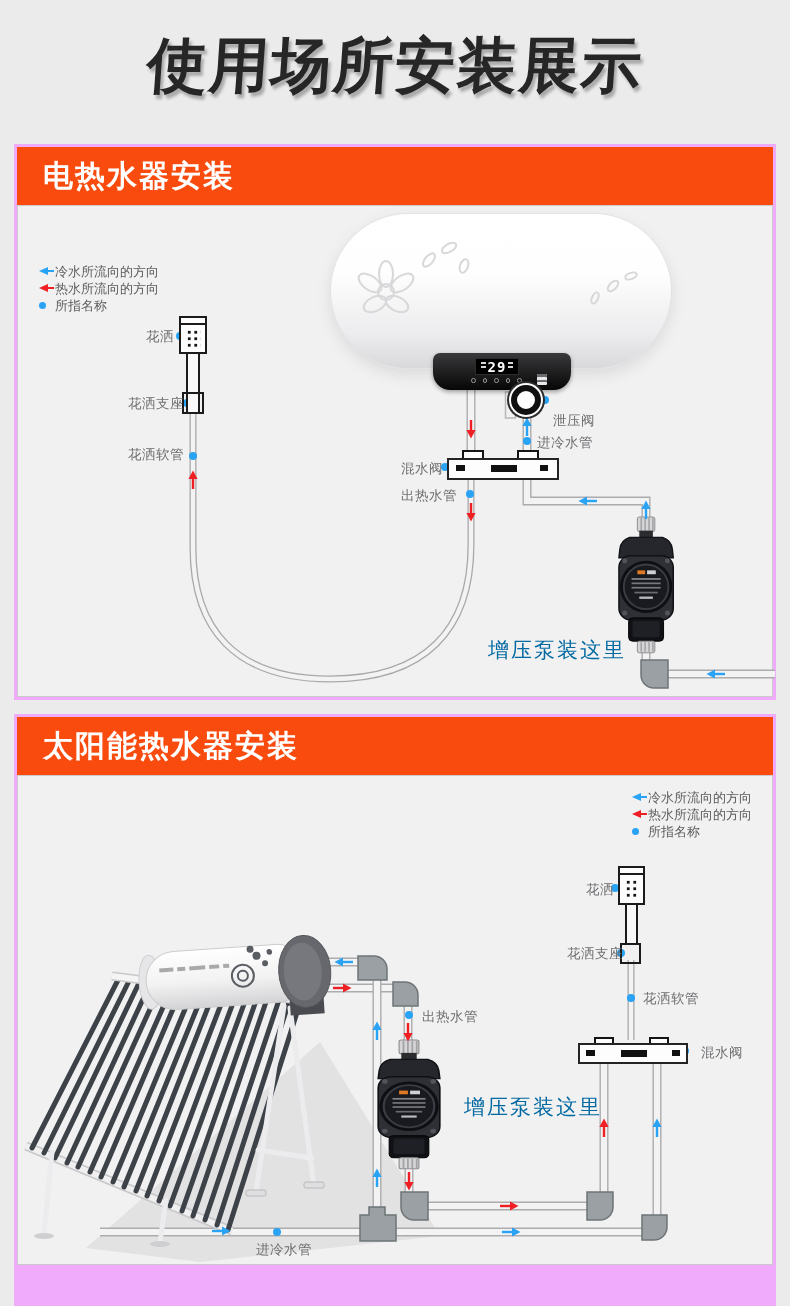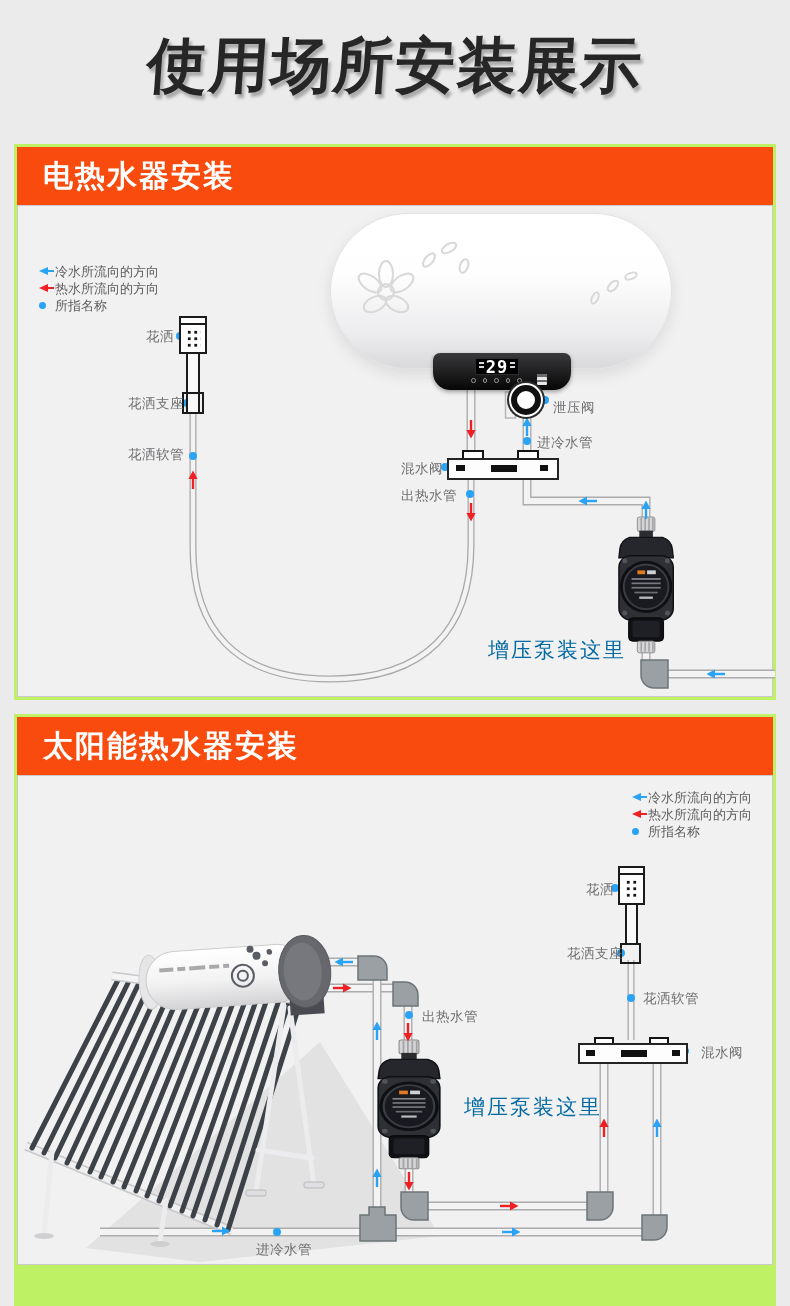--- a/index.html
+++ b/index.html
@@ -5,21 +5,21 @@
   :root{ --blue:#2aa3f5; --red:#ee2024; --orange:#f94b0e; }
   *{margin:0;padding:0;box-sizing:border-box;}
   html,body{background:#ebebeb;}
   body{font-family:"Liberation Sans","DejaVu Sans",sans-serif;}
   .page{position:relative;width:790px;height:1306px;background:#ebebeb;overflow:hidden;margin:0 auto;}
 
   .title{position:absolute;left:0;top:26px;width:790px;text-align:center;
     font-size:60px;font-weight:900;color:#262626;letter-spacing:2px;
     transform:skewX(-4deg);text-shadow:3px 4px 3px rgba(30,30,30,.32);}
 
-  .card{position:absolute;left:14px;width:762px;background:#bef264;padding:3px;}
+  .card{position:absolute;left:14px;width:762px;background:#f0abfc;padding:3px;}
   .card1{top:144px;height:556px;}
   .card2{top:714px;height:632px;}
   .phead{height:58px;background:var(--orange);display:flex;align-items:center;
     padding-left:26px;color:#fff;font-size:30px;font-weight:bold;letter-spacing:2px;}
   .pbody{background:#f1f1f2;border:1px solid #cbcbcd;}
   .card1 .pbody{height:492px;}
   .card2 .pbody{height:490px;}
 
   .overlay{position:absolute;left:0;top:0;pointer-events:none;}
 
@@ -41,21 +41,21 @@
   .heater{position:absolute;left:330px;top:213px;width:342px;height:156px;
     border-radius:78px;border:1px solid #e2e2e4;
     background:linear-gradient(180deg,#ffffff 0%,#fefefe 38%,#ececee 78%,#d9d9db 100%);
     box-shadow:0 6px 14px rgba(120,120,120,.18);}
   .heater svg{position:absolute;left:0;top:0;}
   .hpanel{position:absolute;left:102px;top:139px;width:138px;height:37px;
     background:linear-gradient(180deg,#3a3a3c,#060607);
     border-radius:7px 7px 17px 17px;box-shadow:0 2px 4px rgba(0,0,0,.35);}
   .hdisp{position:absolute;left:42px;top:5px;width:44px;height:17px;background:#000;
     border:1px solid #2c2c2e;color:#fff;display:flex;align-items:center;justify-content:center;
-    font-family:"DejaVu Sans Mono",monospace;font-size:17px;font-weight:bold;letter-spacing:1px;}
+    font-family:"DejaVu Sans Mono",monospace;font-size:14px;font-weight:bold;letter-spacing:1px;}
   .seg{display:inline-block;width:5px;height:2px;background:#d8d8d8;margin:0 2px;box-shadow:0 -4px 0 #d8d8d8;}
   .hicons{position:absolute;left:38px;top:25px;display:flex;gap:7px;}
   .idot{width:4.5px;height:4.5px;border-radius:50%;border:1px solid #97979a;}
   .hgrid{position:absolute;left:104px;top:21px;width:10px;height:11px;background:#e8e8ea;
     border-radius:1px;box-shadow:inset 0 3px 0 #6a6a6c, inset 0 6px 0 #e8e8ea, inset 0 8px 0 #6a6a6c;}
 
   
   .shead{position:absolute;background:#fdfdfd;border:2px solid #1b1b1b;}
   .shead .topline{position:absolute;left:0;right:0;top:5px;height:2px;background:#1b1b1b;}
   .sdots{position:absolute;left:4px;right:4px;top:10px;bottom:4px;
@@ -390,21 +390,21 @@
         </span>
       <span>所指名称</span>
     </div>
   </div>
 
   <div class="lbl" style="left:146px;top:328px;">花洒</div>
   <div class="lbl" style="left:128px;top:395px;">花洒支座</div>
   <div class="lbl" style="left:128px;top:446px;">花洒软管</div>
   <div class="lbl" style="left:401px;top:460px;">混水阀</div>
   <div class="lbl" style="left:401px;top:487px;">出热水管</div>
-  <div class="lbl" style="left:553px;top:399px;">泄压阀</div>
+  <div class="lbl" style="left:553px;top:412px;">泄压阀</div>
   <div class="lbl" style="left:537px;top:434px;">进冷水管</div>
   <div class="lbl-big" style="left:488px;top:636px;">增压泵装这里</div>
 
   <div class="lbl" style="left:422px;top:1008px;">出热水管</div>
   <div class="lbl-big" style="left:464px;top:1093px;">增压泵装这里</div>
   <div class="lbl" style="left:586px;top:881px;">花洒</div>
   <div class="lbl" style="left:567px;top:945px;">花洒支座</div>
   <div class="lbl" style="left:643px;top:990px;">花洒软管</div>
   <div class="lbl" style="left:701px;top:1044px;">混水阀</div>
   <div class="lbl" style="left:256px;top:1241px;">进冷水管</div>

